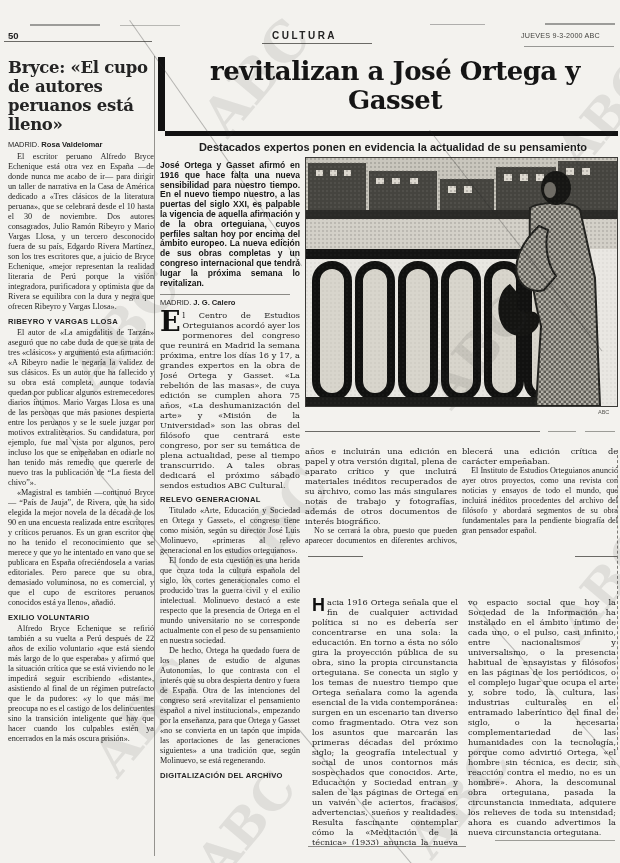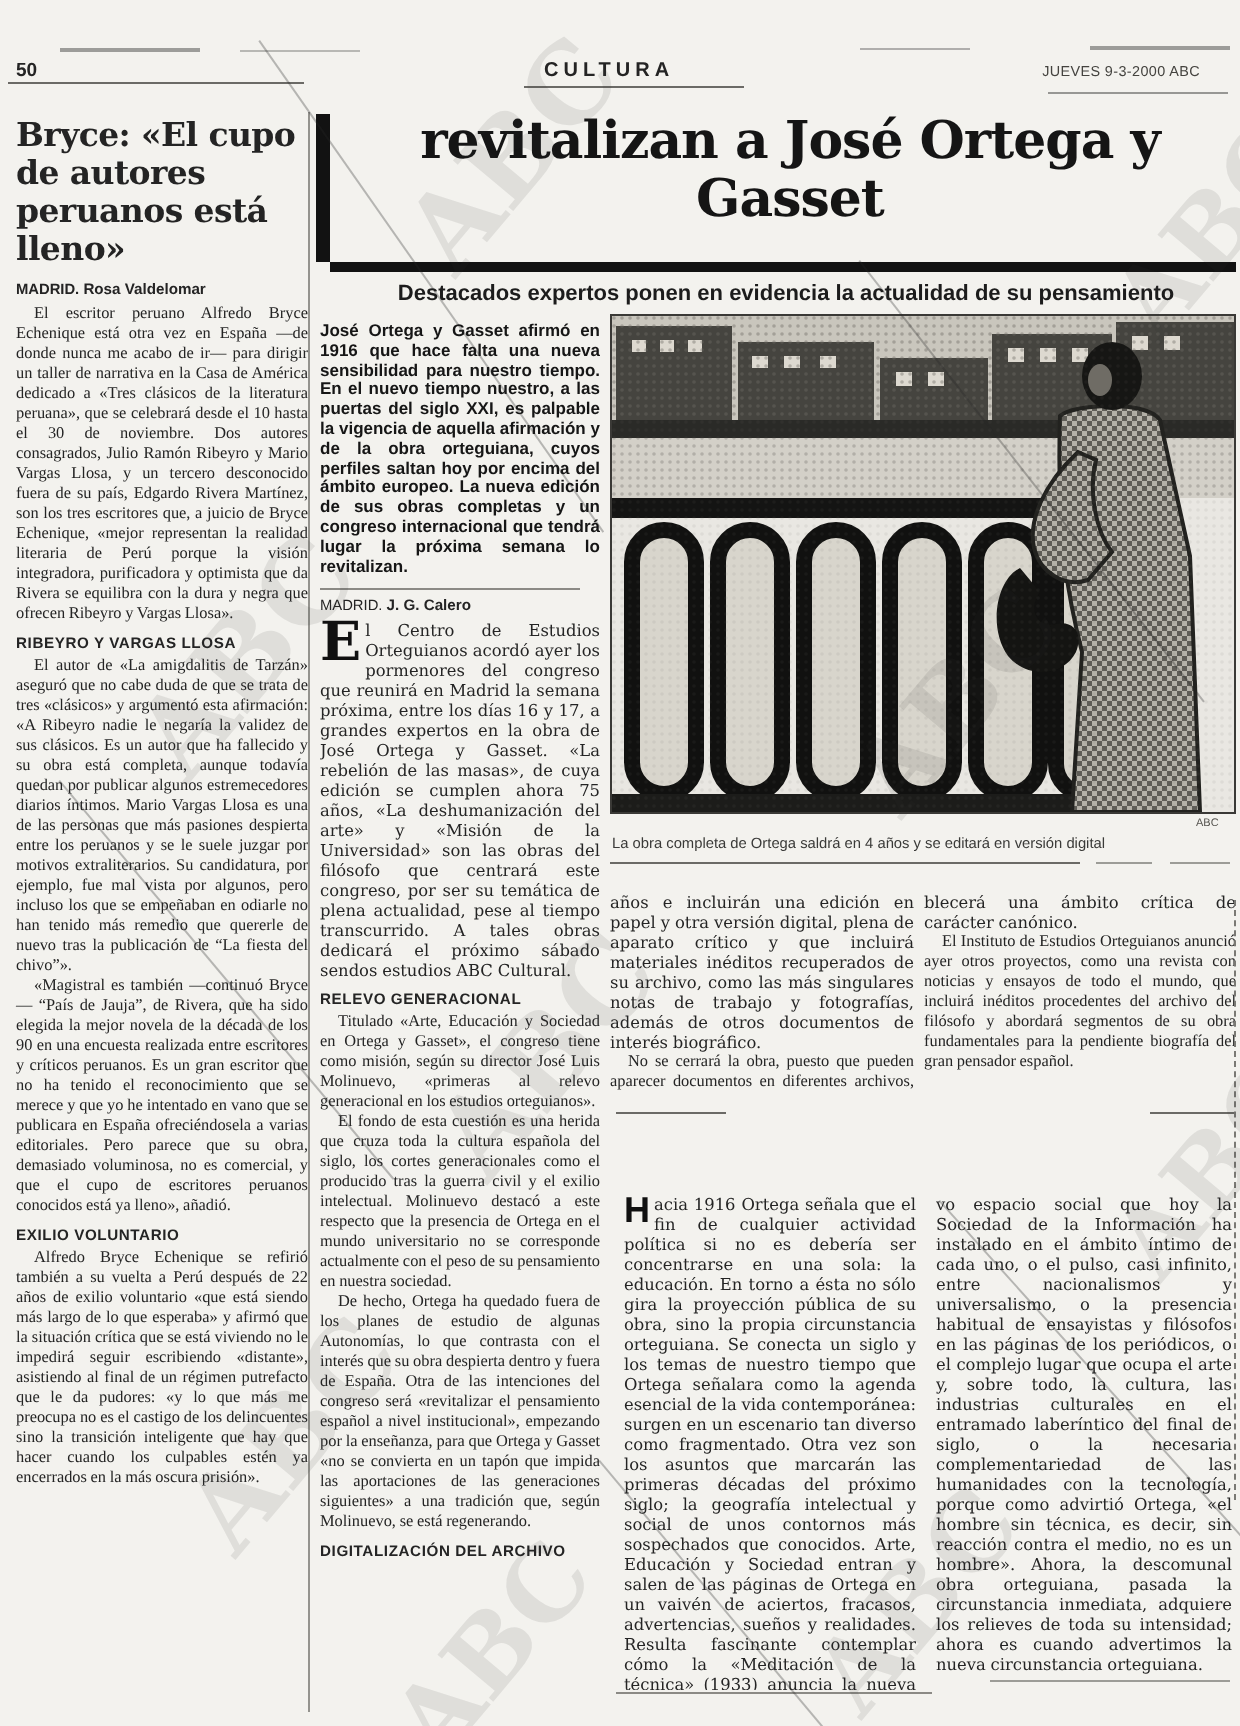--- a/index.html
+++ b/index.html
@@ -43,21 +43,21 @@
   <div class="abs hairline" style="left:4px;top:41px;width:148px;height:1px;"></div>
   <div class="abs hdr section" style="left:272px;top:30px;">CULTURA</div>
   <div class="abs hairline" style="left:262px;top:43px;width:110px;height:1px;"></div>
   <div class="abs hdr dateline" style="right:20px;top:31px;">JUEVES 9-3-2000 ABC</div>
   <div class="abs hairline" style="right:6px;top:46px;width:90px;height:1px;background:rgba(60,60,58,.5);"></div>
 
   <div class="abs" style="left:154px;top:56px;width:1px;height:800px;background:rgba(70,69,64,.55)"></div>
 
   <div class="abs" style="left:8px;top:58px;width:146px;">
     <div class="lefttitle">Bryce: «El cupo de autores peruanos está lleno»</div>
-    <div class="byline" style="margin-top:6px;font-weight:bold;"><span>MADRID.</span> <b>Rosa Valdelomar</b></div>
+    <div class="byline" style="margin-top:6px;"><span>MADRID.</span> <b>Rosa Valdelomar</b></div>
     <div class="jp ind">El escritor peruano Alfredo Bryce Echenique está otra vez en España —de donde nunca me acabo de ir— para dirigir un taller de narrativa en la Casa de América dedicado a «Tres clásicos de la literatura peruana», que se celebrará desde el 10 hasta el 30 de noviembre. Dos autores consagrados, Julio Ramón Ribeyro y Mario Vargas Llosa, y un tercero desconocido fuera de su país, Edgardo Rivera Martínez, son los tres escritores que, a juicio de Bryce Echenique, «mejor representan la realidad literaria de Perú porque la visión integradora, purificadora y optimista que da Rivera se equilibra con la dura y negra que ofrecen Ribeyro y Vargas Llosa».</div>
     <div class="colhead">RIBEYRO Y VARGAS LLOSA</div>
     <div class="jp ind">El autor de «La amigdalitis de Tarzán» aseguró que no cabe duda de que se trata de tres «clásicos» y argumentó esta afirmación: «A Ribeyro nadie le negaría la validez de sus clásicos. Es un autor que ha fallecido y su obra está completa, aunque todavía quedan por publicar algunos estremecedores diarios íntimos. Mario Vargas Llosa es una de las personas que más pasiones despierta entre los peruanos y se le suele juzgar por motivos extraliterarios. Su candidatura, por ejemplo, fue mal vista por algunos, pero incluso los que se empeñaban en odiarle no han tenido más remedio que quererle de nuevo tras la publicación de “La fiesta del chivo”».</div>
     <div class="jp ind">«Magistral es también —continuó Bryce— “País de Jauja”, de Rivera, que ha sido elegida la mejor novela de la década de los 90 en una encuesta realizada entre escritores y críticos peruanos. Es un gran escritor que no ha tenido el reconocimiento que se merece y que yo he intentado en vano que se publicara en España ofreciéndosela a varias editoriales. Pero parece que su obra, demasiado voluminosa, no es comercial, y que el cupo de escritores peruanos conocidos está ya lleno», añadió.</div>
     <div class="colhead">EXILIO VOLUNTARIO</div>
     <div class="jp ind">Alfredo Bryce Echenique se refirió también a su vuelta a Perú después de 22 años de exilio voluntario «que está siendo más largo de lo que esperaba» y afirmó que la situación crítica que se está viviendo no le impedirá seguir escribiendo «distante», asistiendo al final de un régimen putrefacto que le da pudores: «y lo que más me preocupa no es el castigo de los delincuentes sino la transición inteligente que hay que hacer cuando los culpables estén ya encerrados en la más oscura prisión».</div>
   </div>
 
   <div class="abs blackbar" style="left:158px;top:57px;width:7px;height:74px;"></div>
   <div class="abs headline" style="left:172px;top:57px;width:446px;">
@@ -141,32 +141,31 @@
 
       <path d="M204 126 C192 132 188 156 198 170 C208 182 226 180 232 168 C236 158 230 152 222 154 C212 156 208 146 214 138 Z" fill="#141412"></path>
 
       <ellipse cx="250" cy="30" rx="15" ry="17" fill="#161614"></ellipse>
       <ellipse cx="244" cy="32" rx="6" ry="8" fill="#8d8a80" opacity="0.75"></ellipse>
 
       <rect x="0" y="0" width="311" height="248" fill="url(#dots)" opacity="0.10"></rect>
     </svg>
   </div>
   <div class="abs credit" style="left:598px;top:409px;">ABC</div>
-  <div class="abs caption" style="left:306px;top:417px;width:310px;">La obra completa de Ortega saldrá en 4 años y se editará en versión digital</div>
   <div class="abs hairline" style="left:305px;top:431px;width:235px;height:1px;"></div>
   <div class="abs hairline" style="left:548px;top:431px;width:28px;height:1px;background:rgba(70,69,64,.5);"></div>
   <div class="abs hairline" style="left:585px;top:431px;width:30px;height:1px;background:rgba(70,69,64,.5);"></div>
 
   <div class="abs" style="left:305px;top:446px;width:152px;height:100px;overflow:hidden;">
     <div class="jp">años e incluirán una edición en papel y otra versión digital, plena de aparato crítico y que incluirá materiales inéditos recuperados de su archivo, como las más singulares notas de trabajo y fotografías, además de otros documentos de interés biográfico.</div>
     <div class="jp ind">No se cerrará la obra, puesto que pueden aparecer documentos en diferentes archivos, pero sí que se esta-</div>
   </div>
 
   <div class="abs" style="left:462px;top:446px;width:156px;height:100px;overflow:hidden;">
-    <div class="jp">blecerá una ámbito crítica de carácter canónico.</div>
+    <div class="jp">blecerá una edición crítica de carácter empeñaban.</div>
     <div class="jp ind">El Instituto de Estudios Orteguianos anunció ayer otros proyectos, como una revista con noticias y ensayos de todo el mundo, que incluirá inéditos procedentes del archivo del filósofo y abordará segmentos de su obra fundamentales para la pendiente biografía del gran pensador español.</div>
   </div>
 
   <div class="abs hairline" style="left:308px;top:556px;width:55px;height:1px;"></div>
   <div class="abs hairline" style="left:575px;top:556px;width:43px;height:1px;"></div>
 
   <div class="abs" style="left:312px;top:597px;width:146px;height:248px;overflow:hidden;">
     <div class="jp"><span class="boxdrop">H</span><span>acia 1916 Ortega señala que el fin de cualquier actividad política si no es debería ser concentrarse en una sola: la educación. En torno a ésta no sólo gira la proyección pública de su obra, sino la propia circunstancia orteguiana. Se conecta un siglo y los temas de nuestro tiempo que Ortega señalara como la agenda esencial de la vida contemporánea: surgen en un escenario tan diverso como fragmentado. Otra vez son los asuntos que marcarán las primeras décadas del próximo siglo; la geografía intelectual y social de unos contornos más sospechados que conocidos. Arte, Educación y Sociedad entran y salen de las páginas de Ortega en un vaivén de aciertos, fracasos, advertencias, sueños y realidades. Resulta fascinante contemplar cómo la «Meditación de la técnica» (1933) anuncia la nueva circunstancia, el nue-</span></div>
   </div>
   <div class="abs" style="left:468px;top:597px;width:148px;height:248px;overflow:hidden;">

